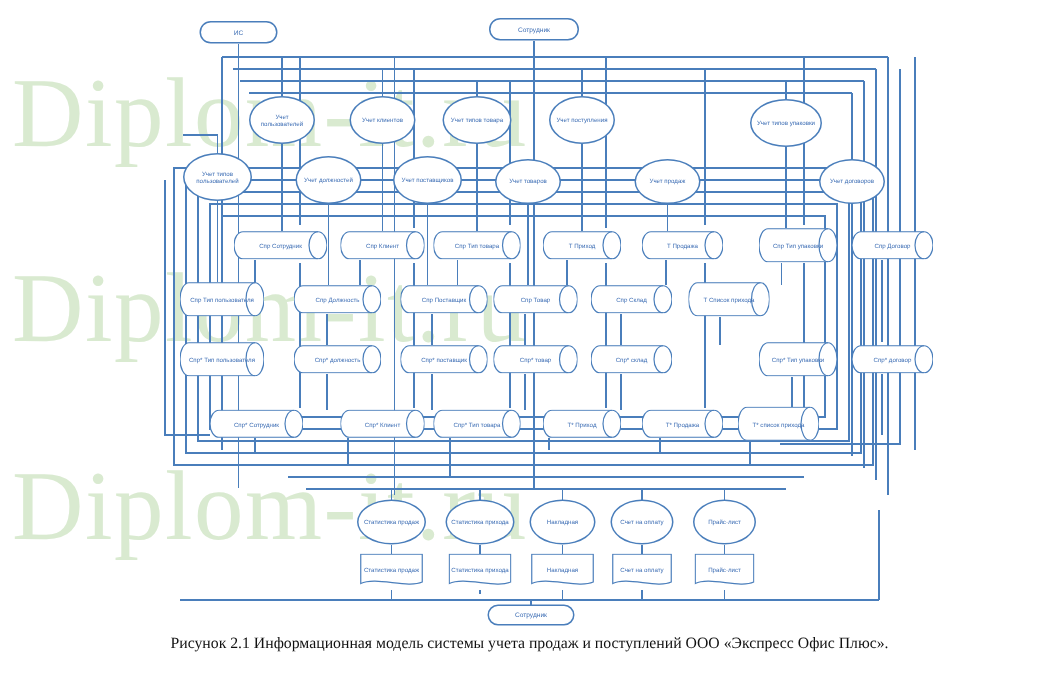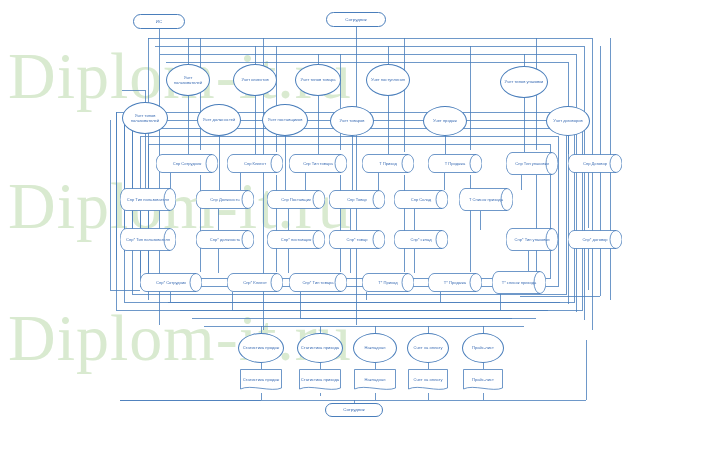--- a/index.html
+++ b/index.html
@@ -445,13 +445,14 @@
         <div class="lbl">Счет на оплату</div>
       </div>
       <div class="doc-wrap" style="left: 463px; top: 369px; width: 40px; height: 24px;">
         <svg width="40" height="24">
           <path d="M0.5,0.5 H39.5 V19 C30,23.5 10,15 0.5,20 Z" fill="#ffffff" stroke="#4a7ebb" stroke-width="0.8"></path>
         </svg>
         <div class="lbl">Прайс-лист</div>
       </div>
     </div>
 
+  <div id="caption">Рисунок 2.1 Информационная модель системы учета продаж и поступлений ООО «Экспресс Офис Плюс».</div>
 </div>
 
 </body></html>

